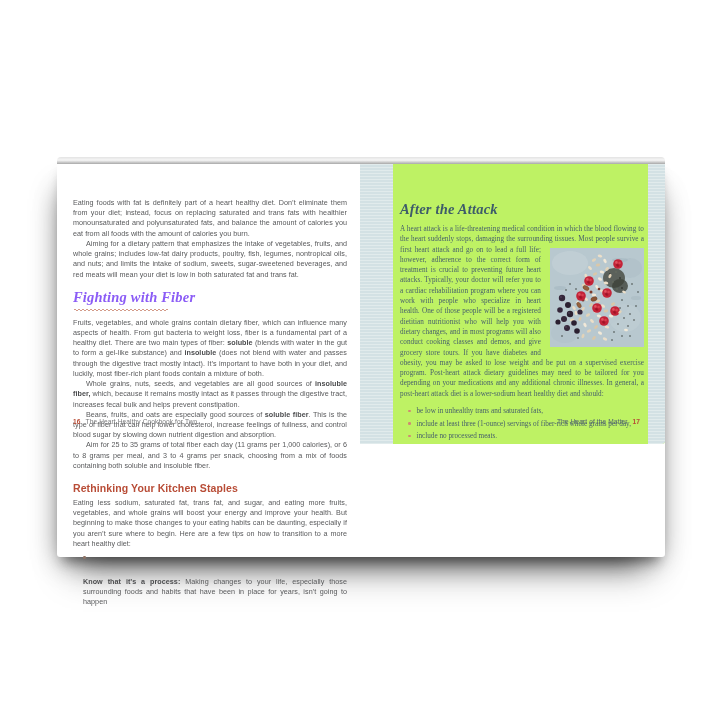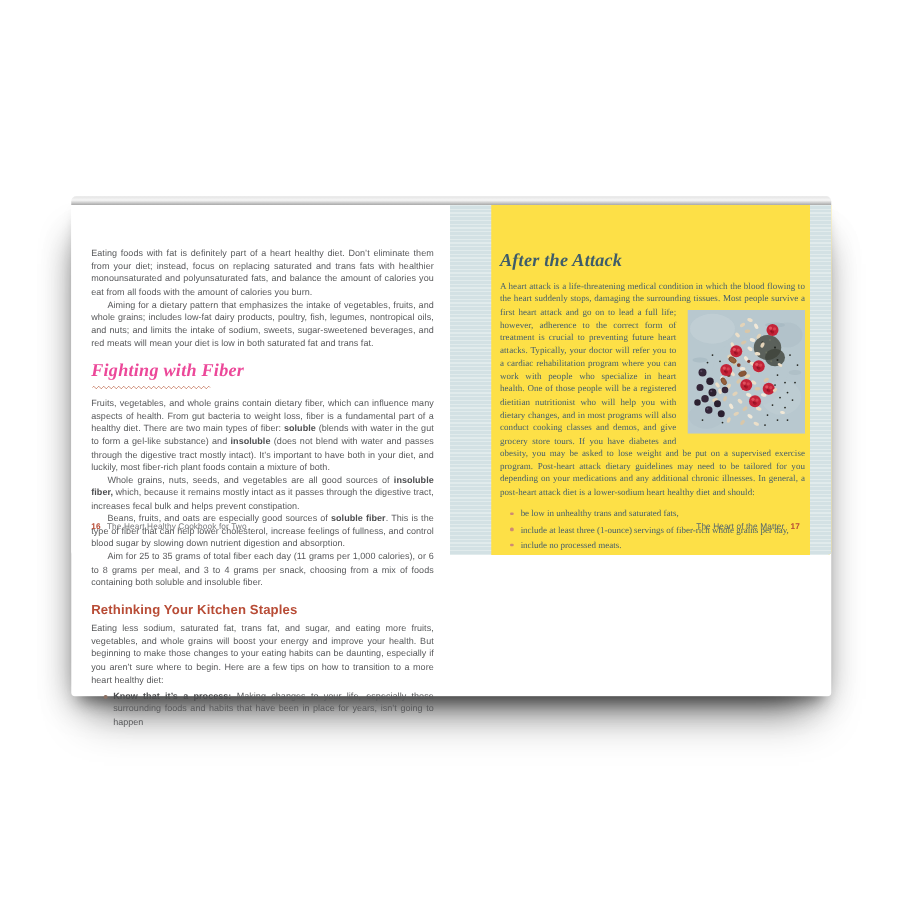--- a/index.html
+++ b/index.html
@@ -8,33 +8,33 @@
   .book{position:absolute;left:57px;top:157px;width:608px;height:400px;border-radius:4px 4px 3px 3px;
         box-shadow:0 10px 12px -6px rgba(0,0,0,.40),
                    0 28px 34px -14px rgba(0,0,0,.38),
                    -13px 18px 26px -15px rgba(0,0,0,.38),
                    13px 18px 26px -17px rgba(0,0,0,.28);}
   .book-top-edge{height:7px;border-radius:4px 4px 0 0;
         background:linear-gradient(to bottom,#e3e3e3 0%,#f6f6f6 45%,#a8a8a8 100%);}
   .pages{display:flex;height:280px;}
   .page{position:relative;box-sizing:border-box;}
   .page.left{width:303px;background:#ffffff;padding:34px 13px 0 16px;border-radius:0 0 0 3px;}
-  .page.right{width:305px;background:#fde047;border-radius:0 0 3px 0;overflow:hidden;}
+  .page.right{width:305px;background:#bef264;border-radius:0 0 3px 0;overflow:hidden;}
 
   
   .body-text{margin:0;font-size:7.2px;line-height:1.42;letter-spacing:.04px;
              color:#58595b;text-align:justify;}
   .body-text b{font-weight:700;color:#4c4d4f;}
   .indent{text-indent:13px;}
   .h-serif{margin:9px 0 1px;font-family:"Liberation Serif",serif;font-style:italic;font-weight:700;
-           font-size:14.5px;letter-spacing:.2px;color:#ec4899;}
+           font-size:14.5px;letter-spacing:.2px;color:#8b5cf6;}
   .wavy{display:block;margin:0 0 6px;}
   .h-sans{margin:11px 0 4px;font-size:10.5px;font-weight:700;letter-spacing:.1px;color:#b84c36;}
   .tips{margin:3px 0 0;padding:0;list-style:none;}
-  .tips li{display:flex;gap:5px;padding-left:10px;}
+  .tips li{display:flex;gap:18px;padding-left:10px;flex-direction:column;}
   .tips .tdot{flex:none;width:2.5px;height:2.5px;border-radius:50%;background:#8d7265;margin-top:4px;}
   .footer-left{position:absolute;left:16px;bottom:19px;font-size:6.6px;color:#77787a;letter-spacing:.1px;}
   .footer-left .pg{color:#b84c36;font-weight:700;margin-right:5px;}
 
   
   .deckle{position:absolute;top:0;bottom:0;
           background:repeating-linear-gradient(to bottom,#e1ebec 0px,#e1ebec 1px,#d3e1e4 1px,#d3e1e4 3px);}
   .strip-left{left:0;width:33px;}
   .strip-right{right:0;width:17px;}
   .right-content{position:absolute;left:40px;top:37px;width:244px;}

